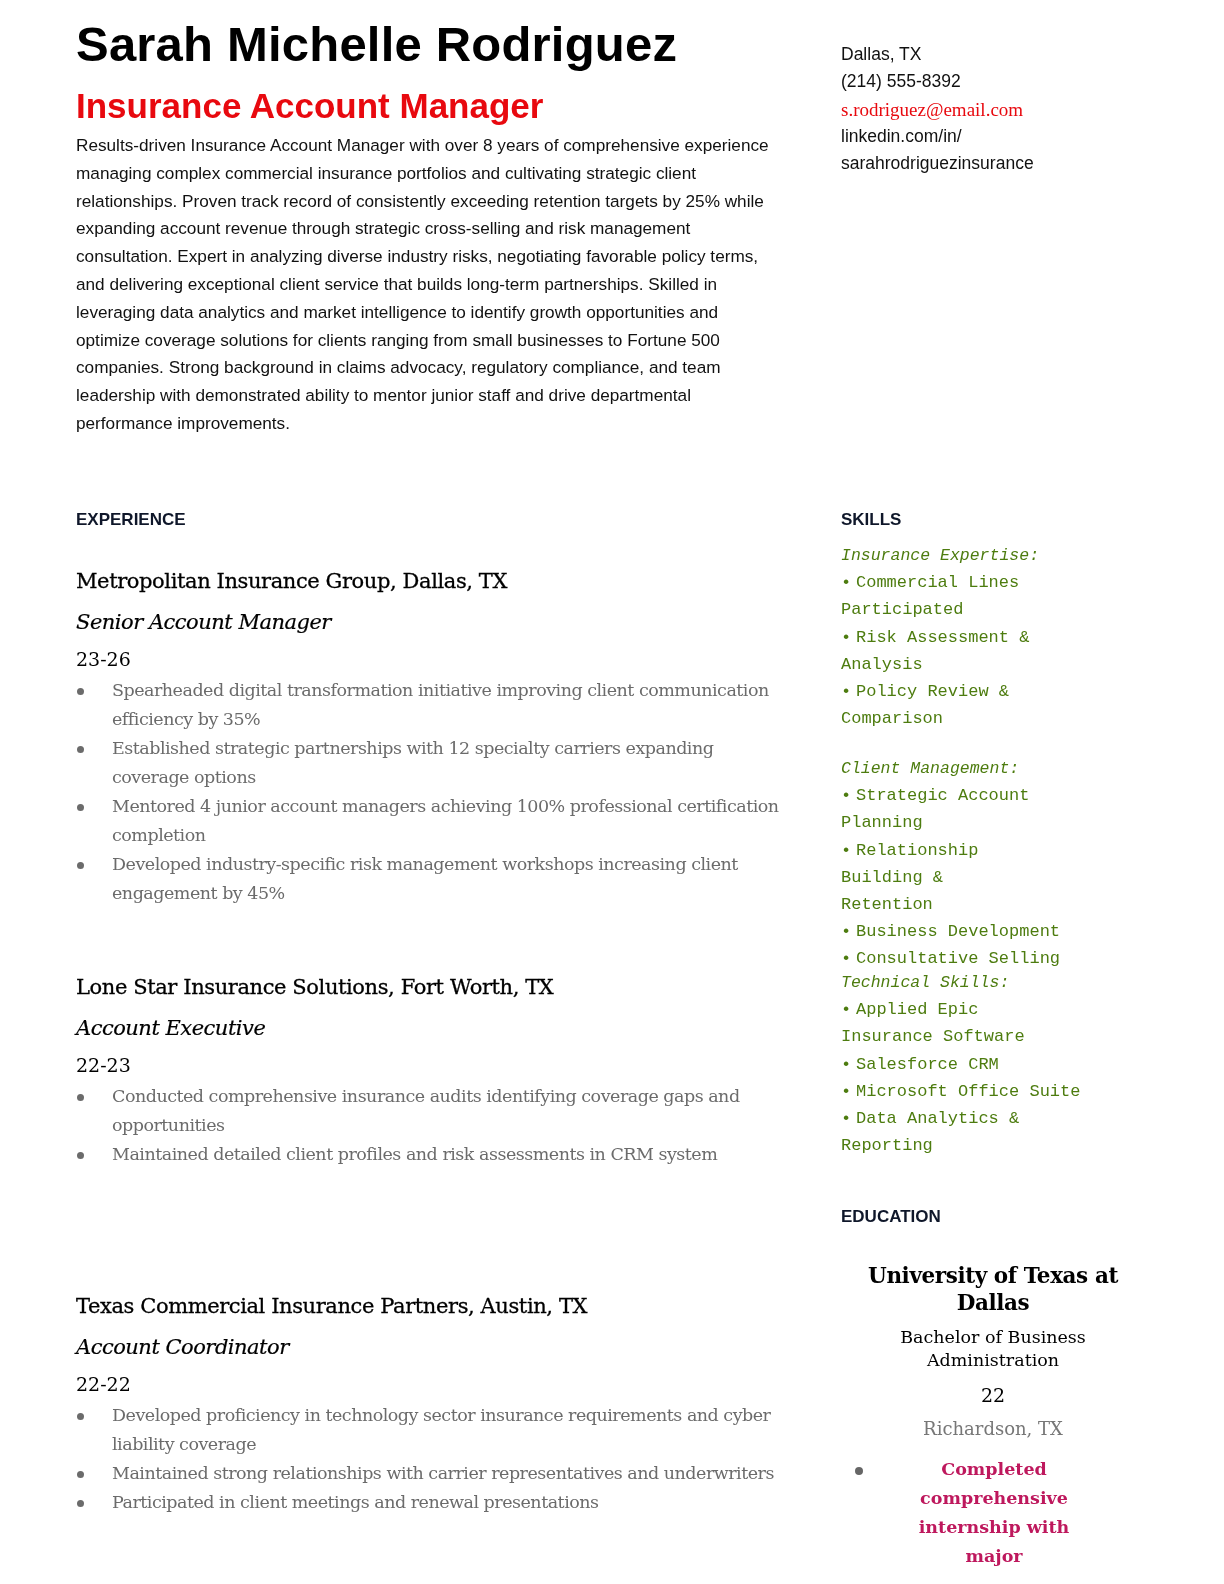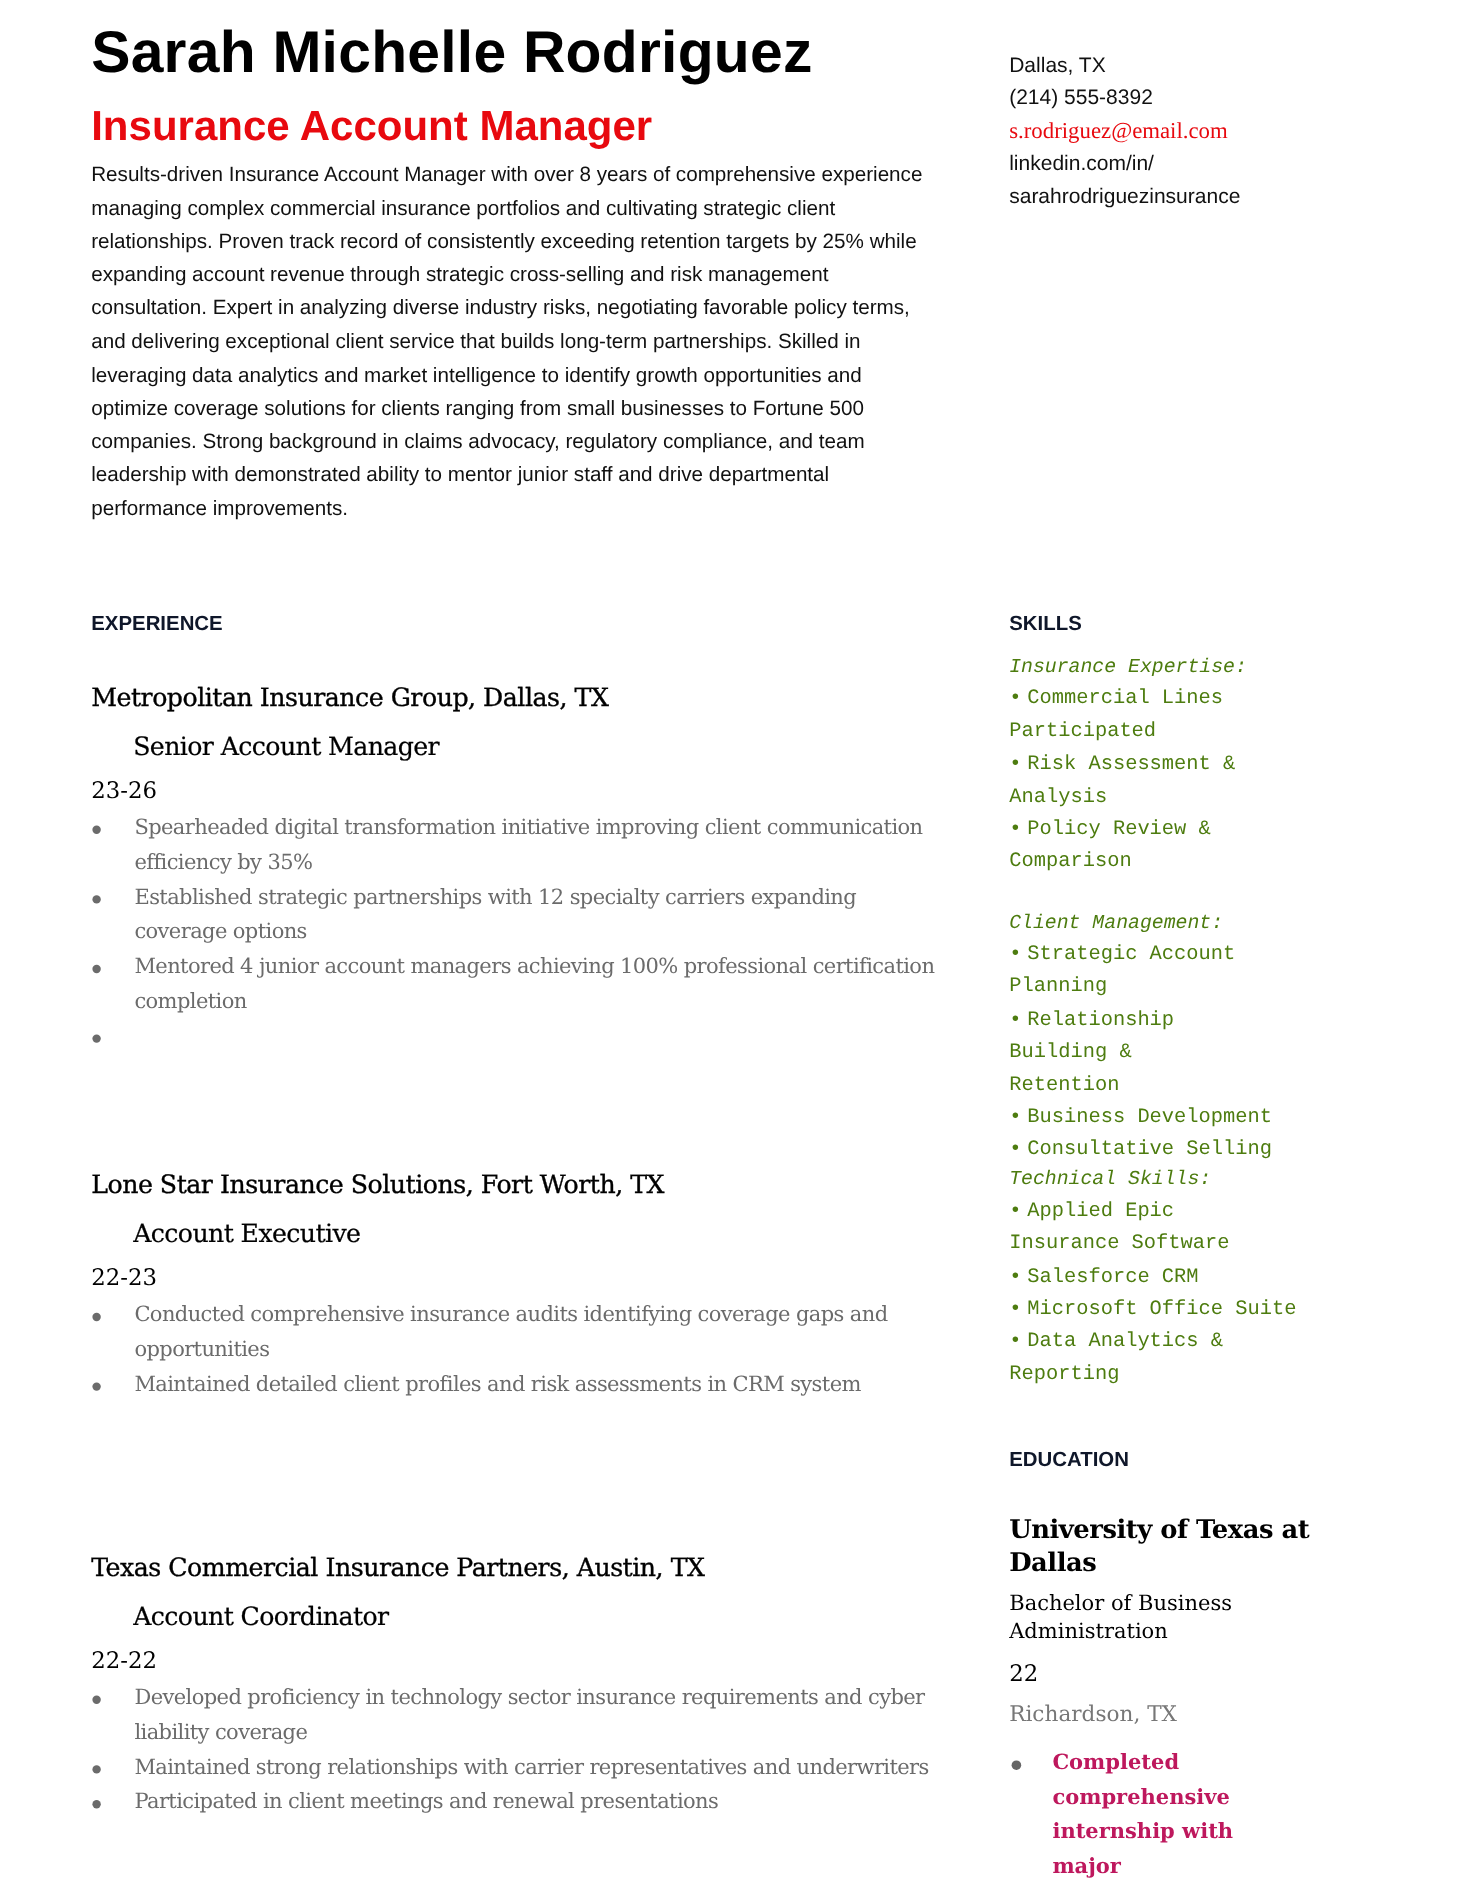--- a/index.html
+++ b/index.html
@@ -7,29 +7,29 @@
   .left { position: absolute; left: 76px; top: 0; width: 710px; }
   .right { position: absolute; left: 841px; top: 0; width: 280px; }
   .name { font-family: "Liberation Sans", sans-serif; font-weight: 700; font-size: 49px; letter-spacing: 0.2px; position: absolute; top: 14px; left: 0; white-space: nowrap; line-height: 60px; }
   .title { font-family: "Liberation Sans", sans-serif; font-weight: 700; font-size: 35px; color: #e8090f; position: absolute; top: 84px; left: 0; white-space: nowrap; line-height: 44px; }
   .summary { font-family: "Liberation Sans", sans-serif; font-size: 17.2px; line-height: 27.8px; position: absolute; top: 132px; left: 0; width: 710px; color: #111; }
   .contact { position: absolute; top: 41px; left: 0; font-family: "Liberation Sans", sans-serif; font-size: 17.5px; line-height: 27.3px; color: #111; }
   .contact .email { font-family: "Liberation Serif", serif; color: #e8090f; font-size: 19px; }
   .section-h { font-family: "Liberation Sans", sans-serif; font-weight: 700; font-size: 17px; color: #0f172a; position: absolute; left: 0; }
   .job { position: absolute; left: 0; width: 710px; font-family: "DejaVu Serif", serif; }
   .job .company { font-size: 21px; font-weight: 400; color: #000; line-height: 28px; letter-spacing: -0.4px; -webkit-text-stroke: 0.3px #000; }
-  .job .role { font-size: 21px; line-height: 28px; margin-top: 13px; letter-spacing: -0.5px; margin-left: 35px; -webkit-text-stroke: 0.2px #000; }
+  .job .role { font-style: italic; font-size: 21px; line-height: 28px; margin-top: 13px; letter-spacing: -0.5px; -webkit-text-stroke: 0.2px #000; }
   .job .dates { font-size: 19px; line-height: 26px; margin-top: 10px; }
   .job ul { list-style: none; margin: 4px 0 0 0; padding: 0; }
   .job li { position: relative; padding-left: 36px; font-size: 17.5px; line-height: 29px; color: #6b6b6b; letter-spacing: -0.5px; }
   .job li .dot { position: absolute; left: 1px; top: 12px; width: 7px; height: 7px; border-radius: 50%; background: #6b6b6b; }
   .skills-group { position: absolute; left: 0; width: 280px; font-family: Liberation Mono, monospace; color: #4d7c0f; font-size: 17px; line-height: 27.2px; }
   .skills-group .cat { font-style: italic; font-size: 16.5px; }
   .skills-group .item .b { display: inline-block; width: 15px; }
-  .edu { position: absolute; left: 0; width: 280px; font-family: "DejaVu Serif", serif; }
+  .edu { position: absolute; left: 12px; width: 280px; font-family: "DejaVu Serif", serif; text-align: center; }
   .edu .school { font-size: 21.5px; font-weight: 700; line-height: 27px; letter-spacing: -0.4px; }
   .edu .degree { font-size: 17.5px; line-height: 22.5px; margin-top: 10px; }
   .edu .year { font-size: 19px; margin-top: 12px; line-height: 24px; }
   .edu .loc { font-size: 18px; color: #777; margin-top: 10px; line-height: 24px; }
   .edu ul { list-style: none; margin: 14px 0 0 0; padding: 0; }
   .edu li { position: relative; padding-left: 36px; font-size: 17.5px; font-weight: 700; line-height: 29px; color: #be185d; }
   .edu li .dot { position: absolute; left: 2px; top: 12px; width: 8px; height: 8px; border-radius: 50%; background: #666; }
 </style>
 </head>
 <body>
@@ -42,21 +42,21 @@
   <div class="section-h" style="top:510px">EXPERIENCE</div>
 
   <div class="job" style="top:567px">
     <div class="company">Metropolitan Insurance Group, Dallas, TX</div>
     <div class="role">Senior Account Manager</div>
     <div class="dates">23-26</div>
     <ul>
       <li><span class="dot"></span><span>Spearheaded digital transformation initiative improving client communication efficiency by 35%</span></li>
       <li><span class="dot"></span><span>Established strategic partnerships with 12 specialty carriers expanding coverage options</span></li>
       <li><span class="dot"></span><span>Mentored 4 junior account managers achieving 100% professional certification completion</span></li>
-      <li><span class="dot"></span></li>
+      <li><span class="dot"></span><span>Developed industry-specific risk management workshops increasing client engagement by 45%</span></li>
     </ul>
   </div>
 
   <div class="job" style="top:973px">
     <div class="company">Lone Star Insurance Solutions, Fort Worth, TX</div>
     <div class="role">Account Executive</div>
     <div class="dates">22-23</div>
     <ul>
       <li><span class="dot"></span><span>Conducted comprehensive insurance audits identifying coverage gaps and opportunities</span></li>
       <li><span class="dot"></span><span>Maintained detailed client profiles and risk assessments in CRM system</span></li>

